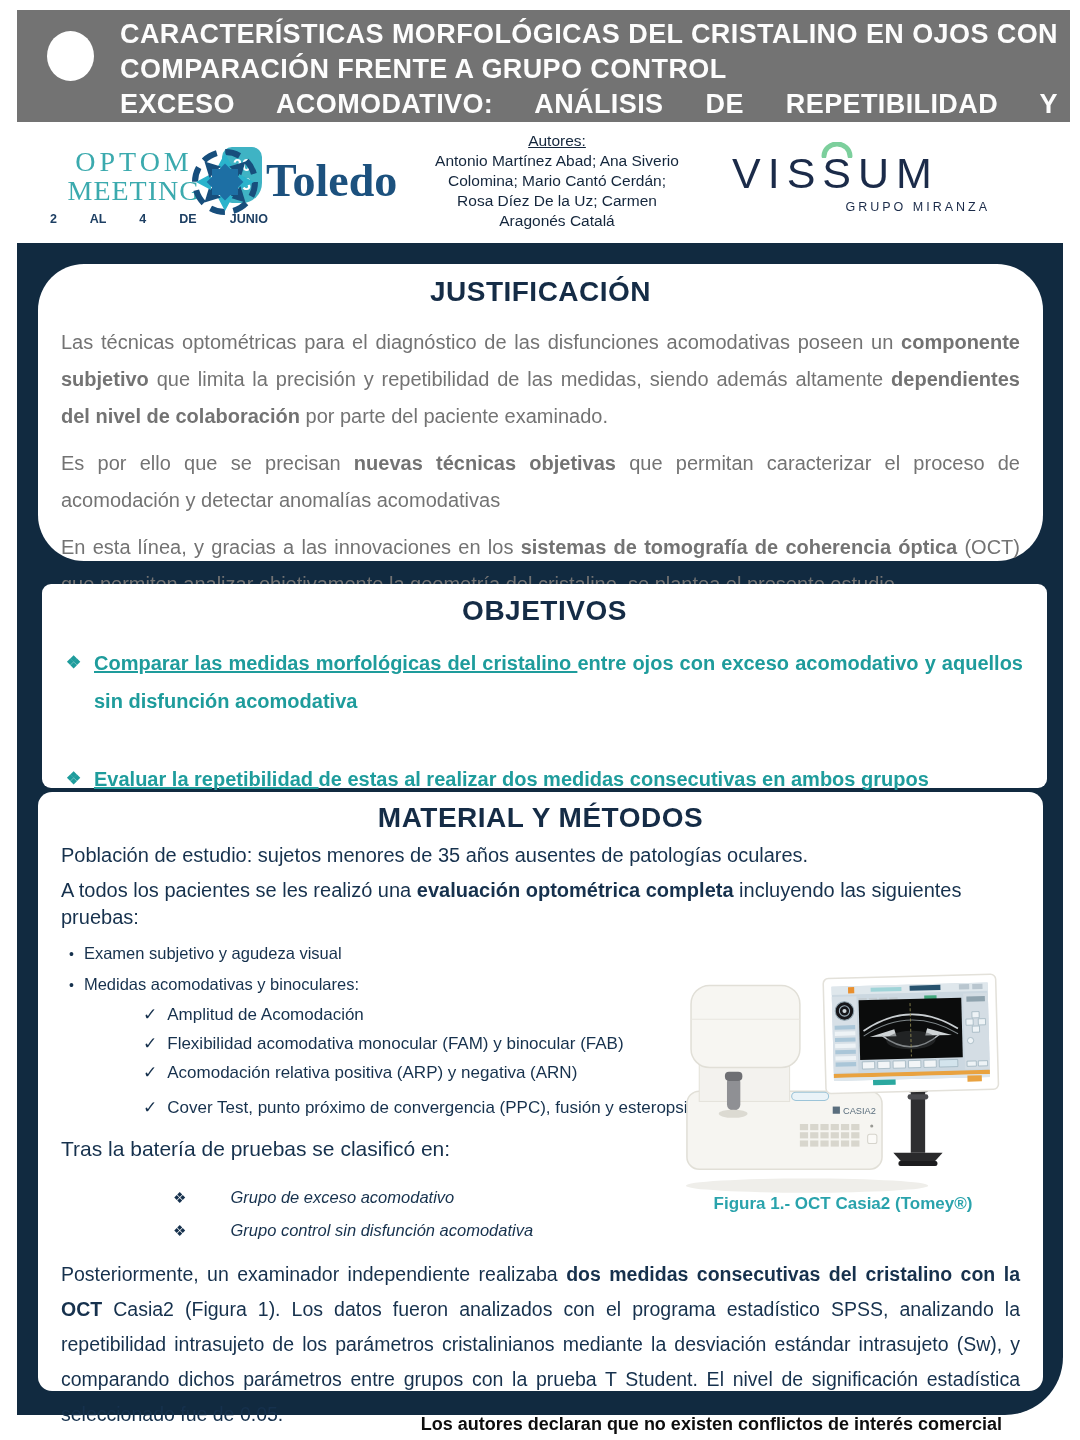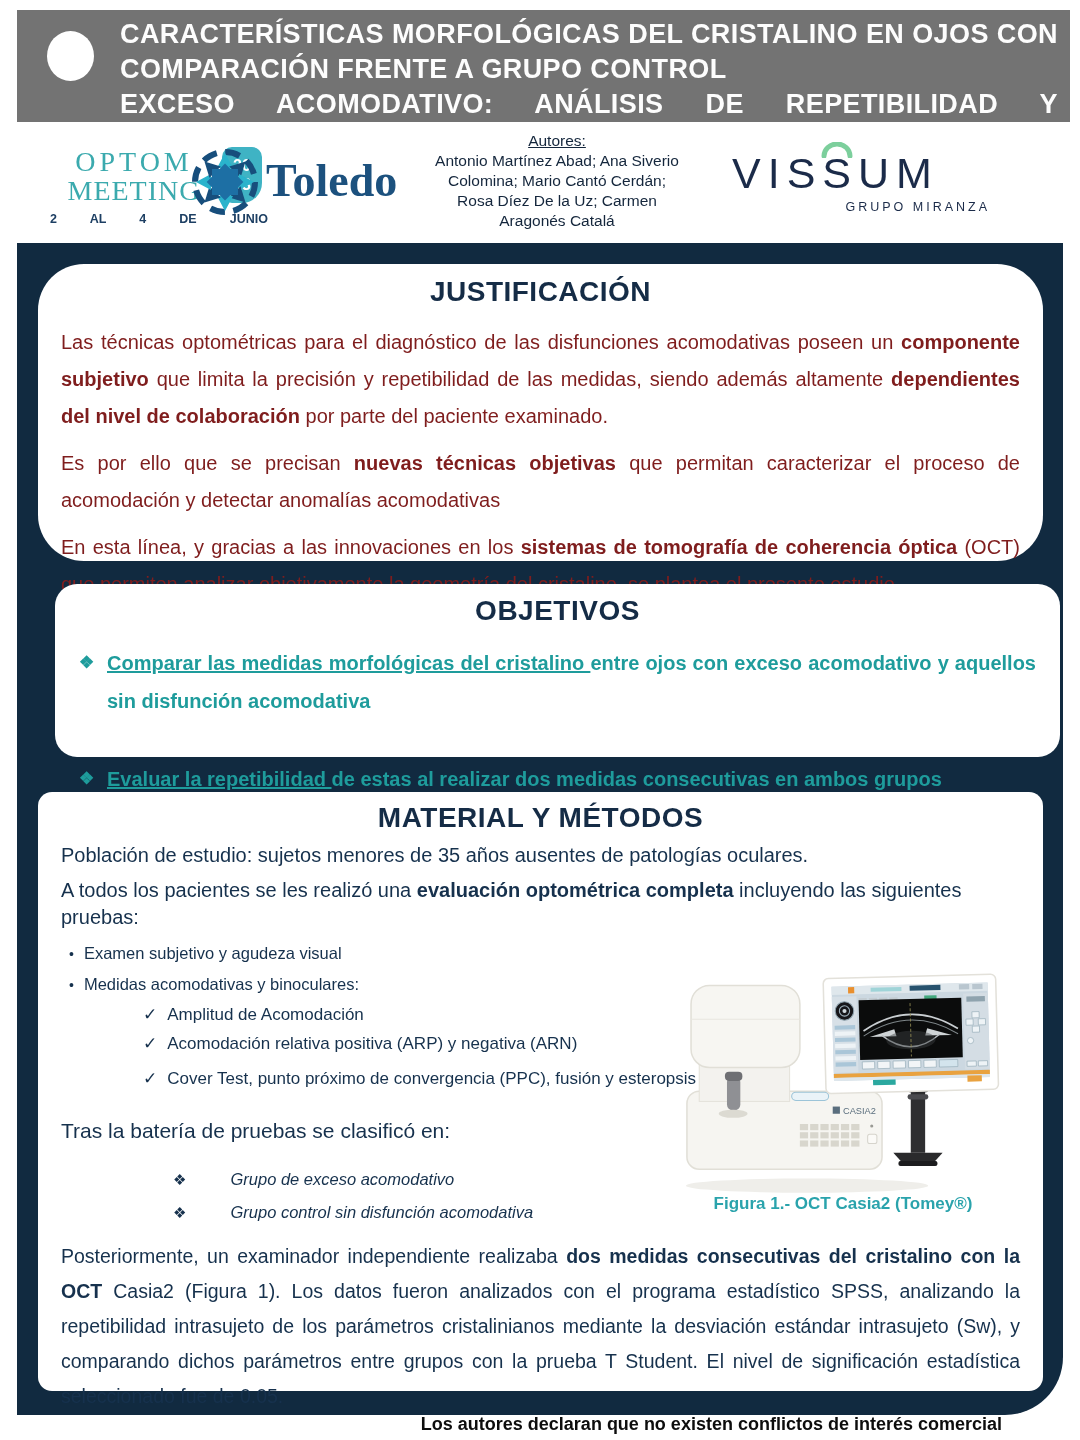--- a/index.html
+++ b/index.html
@@ -43,43 +43,43 @@
 
   
   .main-navy{position:absolute;left:17px;top:243px;width:1046px;height:1172px;background:#112a40;
       border-radius:0 0 58px 0;}
 
   .card{position:absolute;background:#fff;}
   .card h2{margin:0;text-align:center;font-size:28px;font-weight:700;color:#152c46;letter-spacing:.5px;}
   .card1{left:38px;top:264px;width:1005px;height:297px;border-radius:46px;}
   .card1 h2{padding-top:12px;}
   .card1 .paras{padding:6px 23px 0 23px;}
-  .card1 p{margin:10px 0 0 0;font-size:20px;line-height:37px;text-align:justify;color:#7f1d1d;}
-
-  .card2{left:55px;top:584px;width:1005px;height:173px;border-radius:22px;}
+  .card1 p{margin:10px 0 0 0;font-size:20px;line-height:37px;text-align:justify;color:#737373;}
+
+  .card2{left:42px;top:584px;width:1005px;height:204px;border-radius:9px;}
   .card2 h2{padding-top:11px;}
   .obj-list{padding:8px 24px 0 24px;}
   .obj-item{position:relative;padding-left:28px;margin-top:9px;font-size:20px;line-height:38px;
       color:#1e9c9c;text-align:justify;}
   .obj-item + .obj-item{margin-top:40px;}
   .obj-bullet{position:absolute;left:0;top:0;font-size:17px;color:#1e9c9c;font-weight:700;}
 
   .card3{left:38px;top:792px;width:1005px;height:599px;border-radius:14px;}
   .card3 h2{padding-top:10px;}
   .c3-body{padding:0 23px;}
   .m-line{margin:9px 0 0 0;font-size:20px;color:#16314d;line-height:27px;}
   .m-line.mt2{margin-top:8px;}
   .m-bullets{margin:7px 0 0 8px;}
   .m-bullet{font-size:16.5px;line-height:30px;color:#16314d;}
   .m-bullet .glyph{margin-right:10px;font-size:14px;}
   .m-checks{margin:0 0 0 82px;}
   .m-check{font-size:17px;line-height:29px;color:#16314d;}
   .m-check.gap{margin-top:6px;}
   .m-check .glyph{margin-right:10px;}
-  .m-tras{margin:23px 0 0 0;font-size:21px;color:#16314d;line-height:29px;}
+  .m-tras{margin:12px 0 0 0;font-size:21px;color:#16314d;line-height:29px;}
   .m-groups{margin:18px 0 0 112px;}
   .m-group{line-height:33px;font-size:16.5px;color:#16314d;}
   .m-group .glyph{font-size:15px;margin-right:44px;}
   .m-final{margin:10px 0 0 0;font-size:19.5px;line-height:35px;text-align:justify;color:#16314d;}
 
   .figure{position:absolute;left:630px;top:178px;width:350px;height:230px;}
   .figure-caption{position:absolute;left:630px;top:402px;width:350px;text-align:center;
       font-size:17px;font-weight:700;color:#2aa3ac;}
 
   .footer{position:absolute;top:1414px;left:0;right:78px;text-align:right;
@@ -183,20 +183,23 @@
         <span class="glyph">•</span><span>Examen subjetivo y agudeza visual</span>
       </div>
       <div class="m-bullet">
         <span class="glyph">•</span><span>Medidas acomodativas y binoculares:</span>
       </div>
     </div>
 
     <div class="m-checks">
       <div class="m-check">
         <span class="glyph">✓</span><span>Amplitud de Acomodación</span>
+      </div>
+      <div class="m-check">
+        <span class="glyph">✓</span><span>Flexibilidad acomodativa monocular (FAM) y binocular (FAB)</span>
       </div>
       <div class="m-check">
         <span class="glyph">✓</span><span>Acomodación relativa positiva (ARP) y negativa (ARN)</span>
       </div>
       <div class="m-check gap">
         <span class="glyph">✓</span><span>Cover Test, punto próximo de convergencia (PPC), fusión y esteropsis</span>
       </div>
     </div>
 
     <p class="m-tras">Tras la batería de pruebas se clasificó en:</p>

